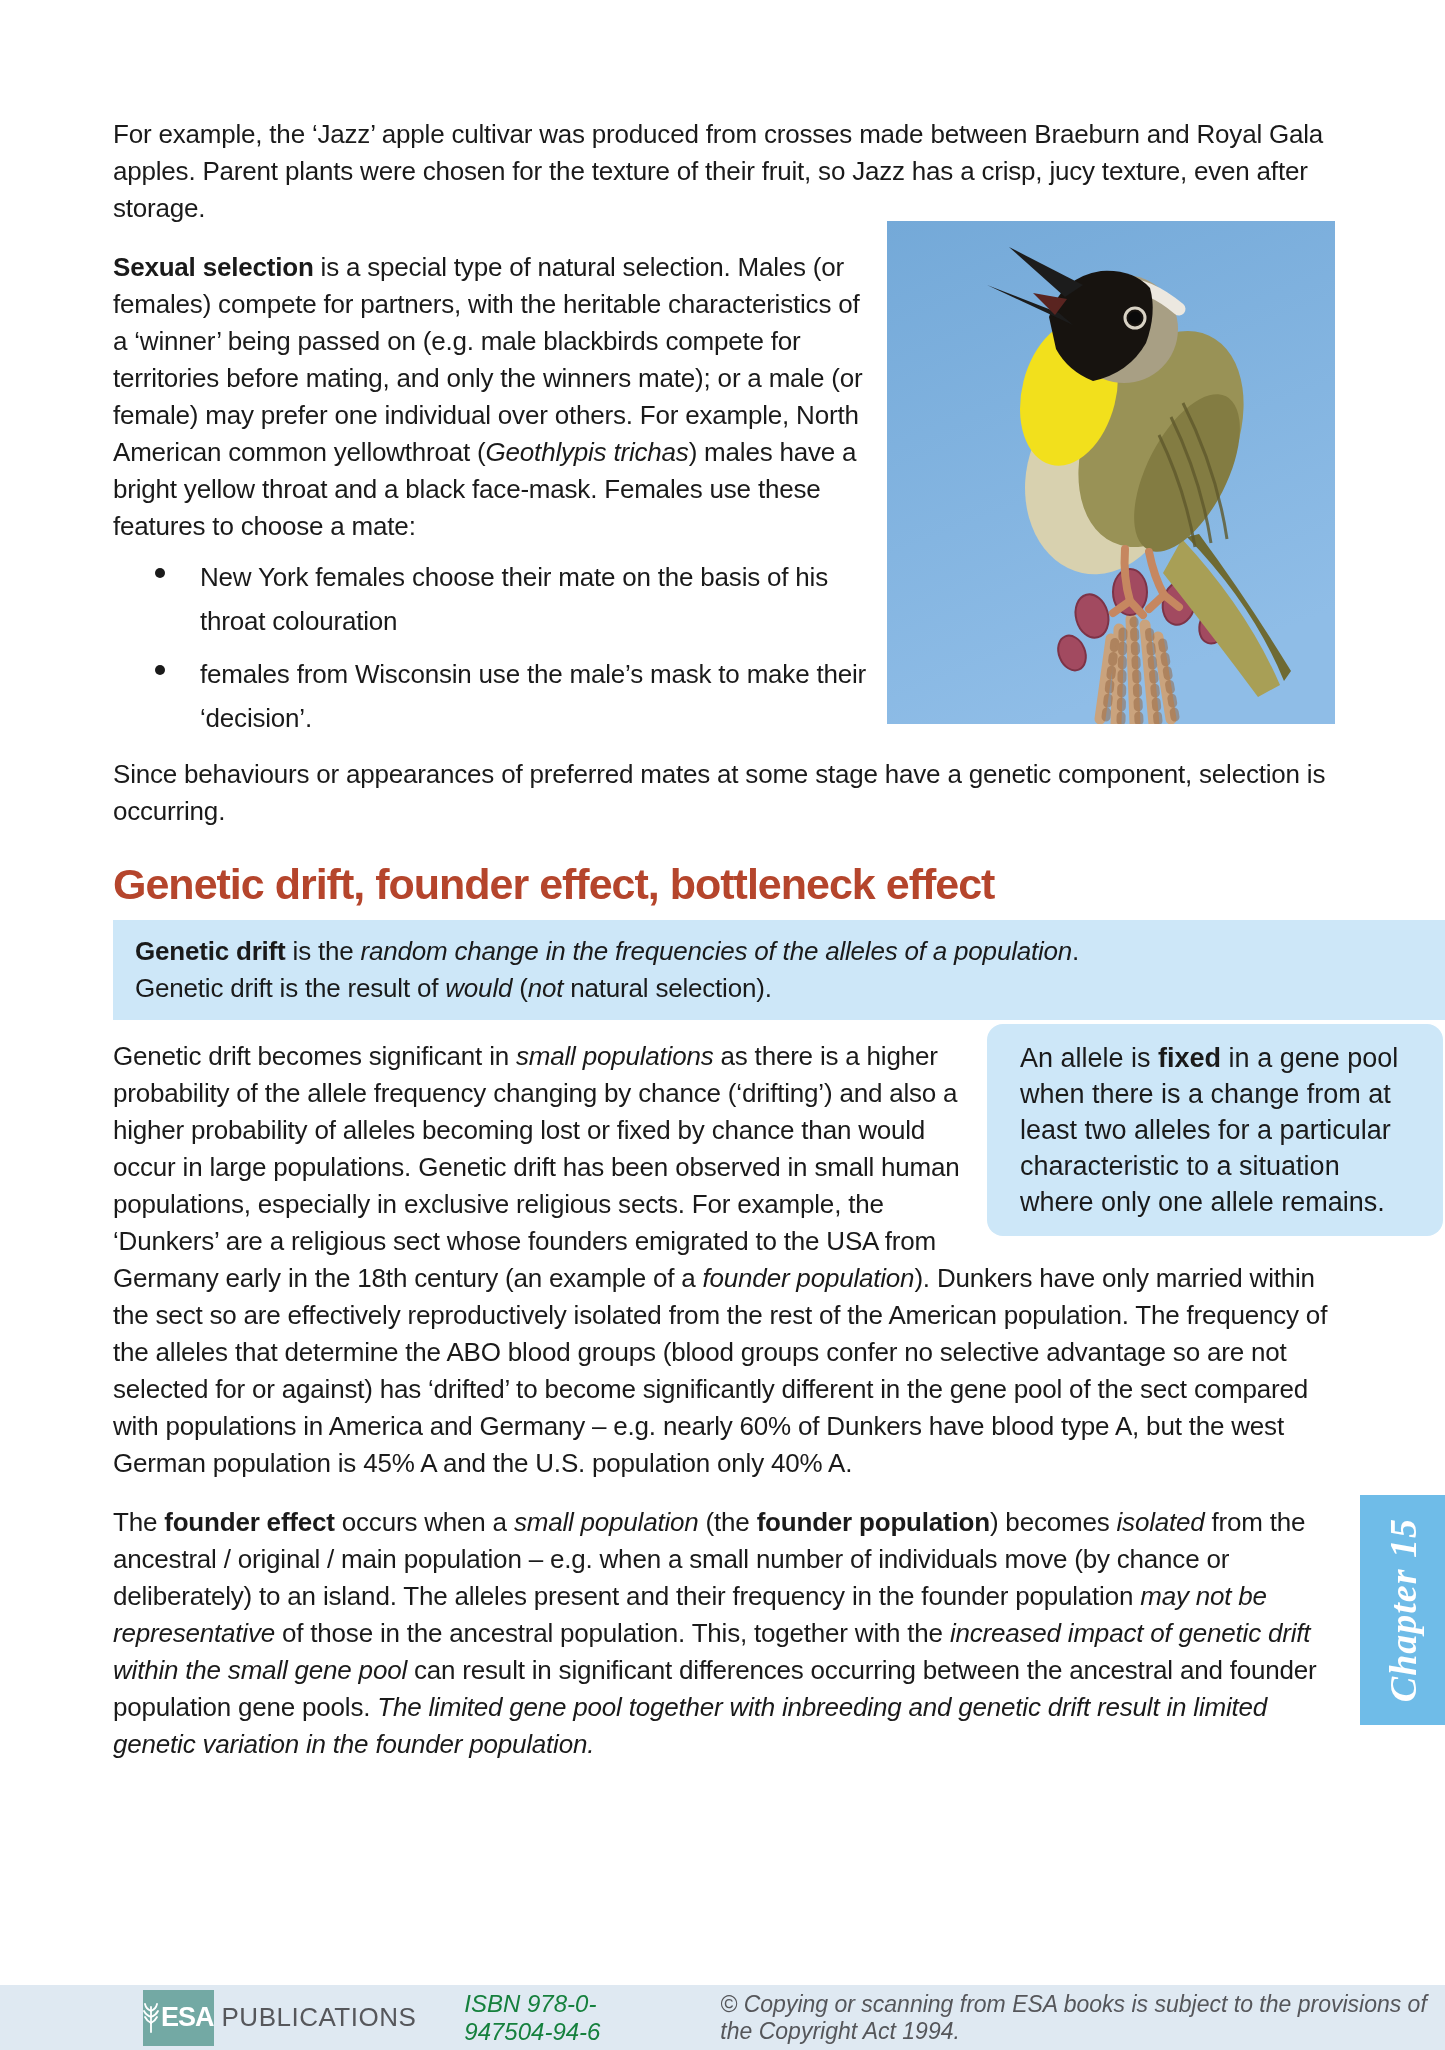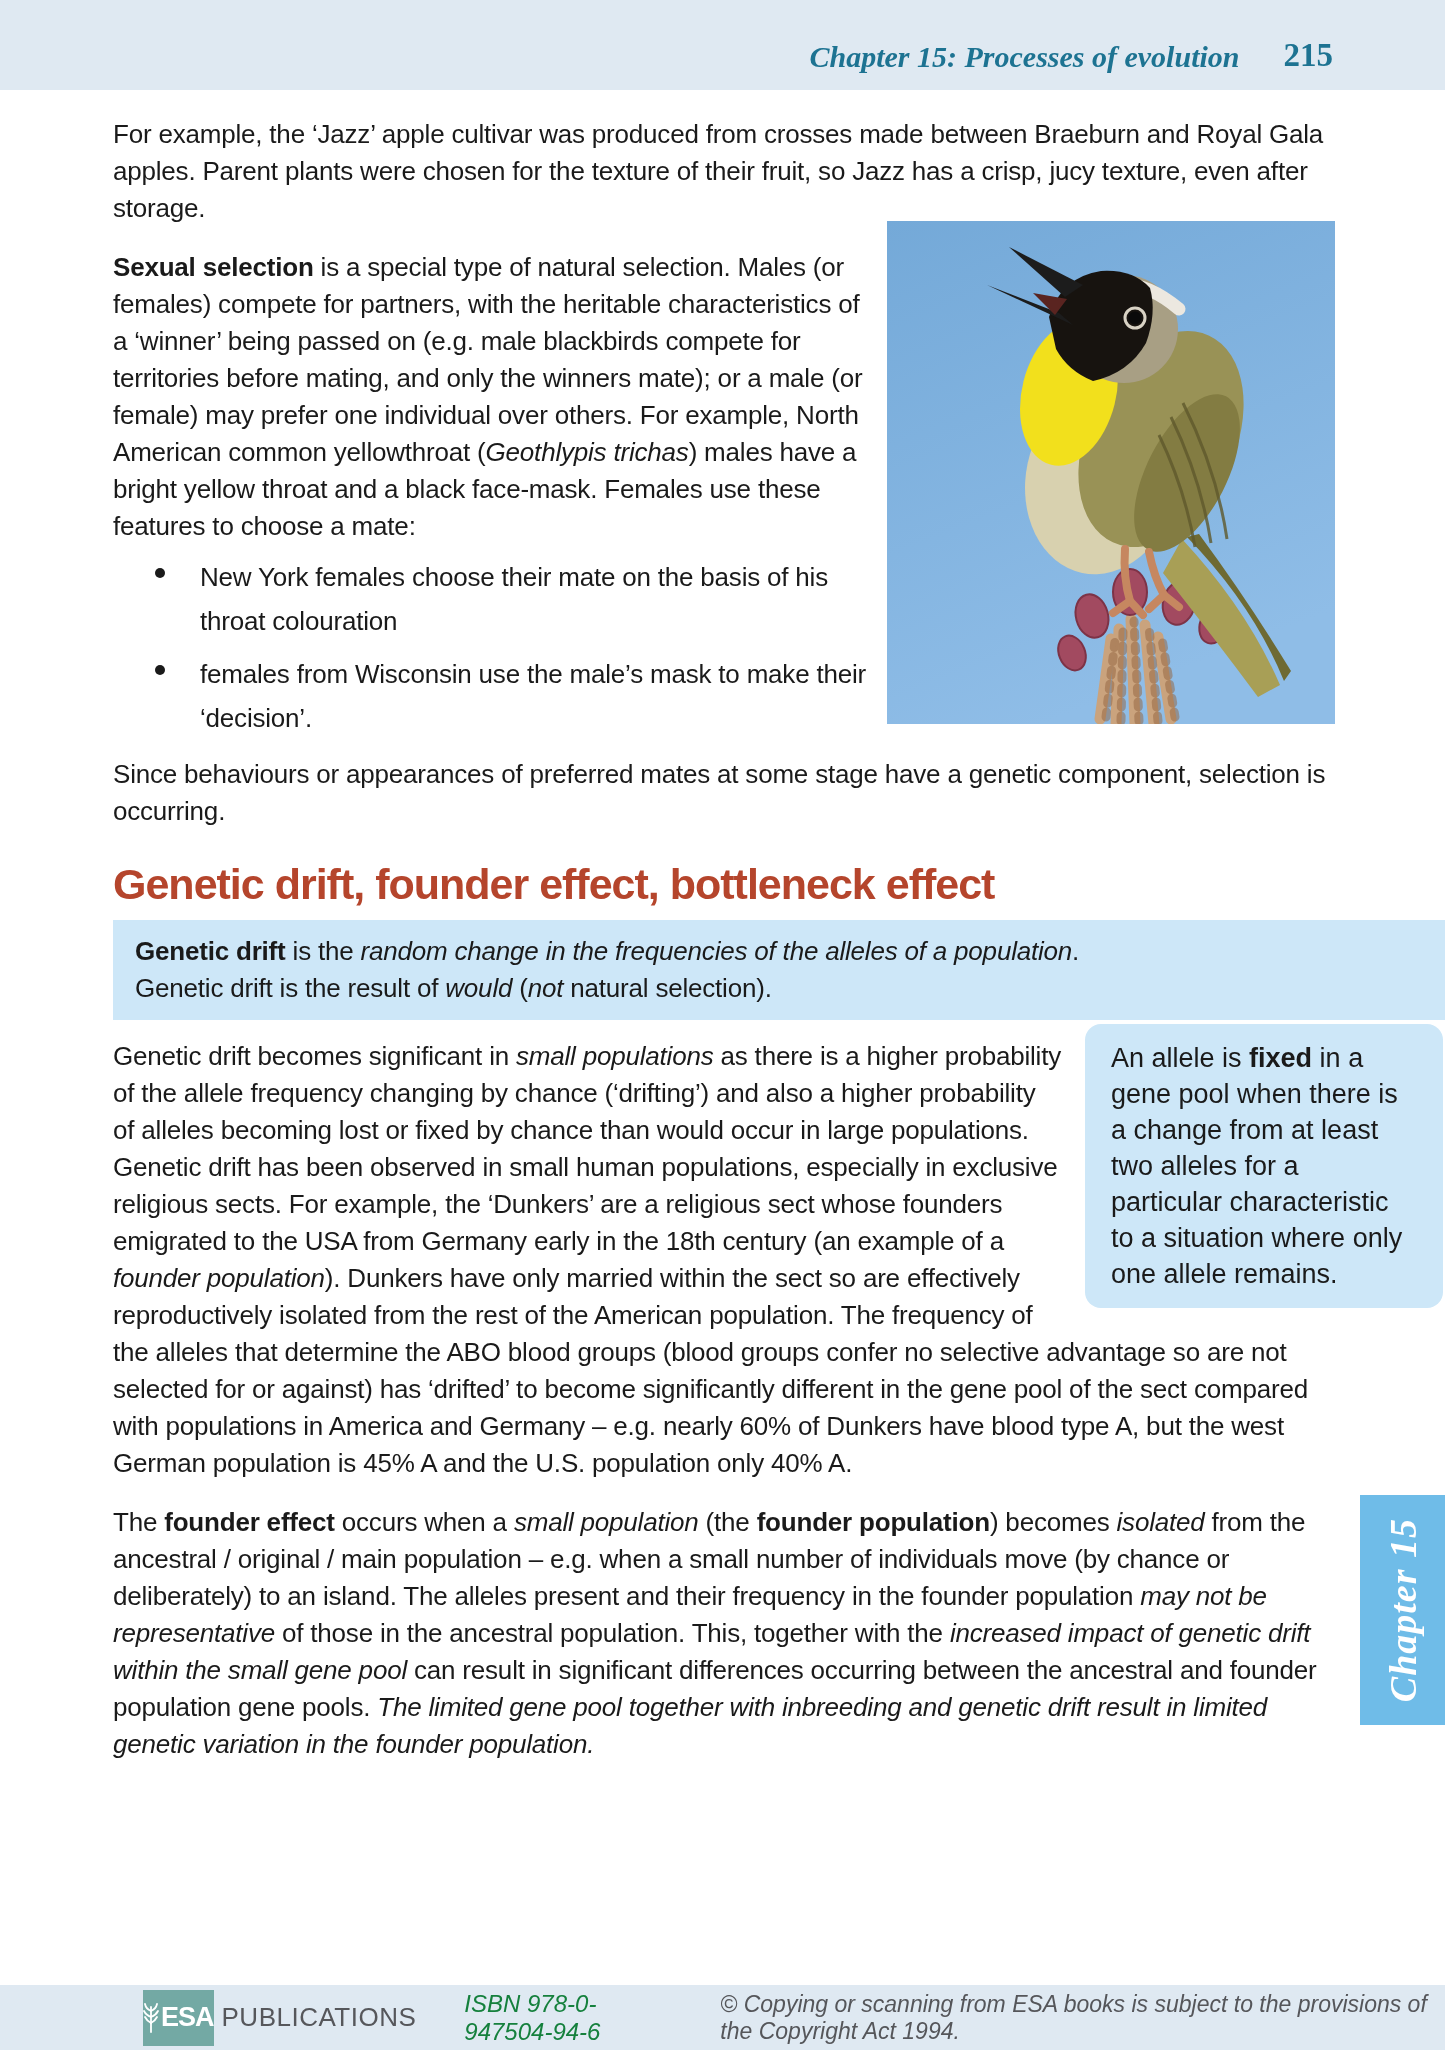--- a/index.html
+++ b/index.html
@@ -54,22 +54,22 @@
     margin-top:30px; font-size:43px; font-weight:bold; letter-spacing:-1px;
     color:#b5452c; line-height:48px;
   }
   
   .def-box {
     margin-top:12px; background:#cde7f8; padding:13px 22px; width:1333px;
     font-size:26px; line-height:37px; letter-spacing:-0.2px;
   }
   
   .note-box {
-    float:right; width:358px; margin:4px -108px 16px 22px;
-    background:#cde7f8; border-radius:16px; padding:16px 26px;
+    float:right; width:456px; margin:4px -108px 16px 22px;
+    background:#cde7f8; border-radius:16px; padding:16px 33px;
     font-size:27px; line-height:36px;
   }
   
   .chapter-tab {
     position:absolute; left:1360px; top:1495px; width:85px; height:230px;
     background:#6fbce8; display:flex; align-items:center; justify-content:center;
   }
   .chapter-tab span {
     writing-mode:vertical-rl; transform:rotate(180deg);
     font-family:"Liberation Serif", serif; font-style:italic; font-weight:bold;
@@ -95,24 +95,20 @@
   }
   .footer-copyright {
     margin-left:52px; font-size:23px; font-style:italic; color:#55565a;
   }
 </style>
 </head>
 <body>
 
 <div class="page">
 
-  <div class="header-band">
-    <span class="header-title">Chapter 15: Processes of evolution</span>
-    <span class="header-pagenum">215</span>
-  </div>
 
   <div class="content">
 
     <div class="para p1"><span>For example,  the ‘Jazz’ apple cultivar was produced from crosses made between Braeburn and Royal Gala apples. Parent plants were chosen for the texture of their fruit, so Jazz has a crisp, jucy texture, even after storage.</span></div>
 
     <div class="figure">
       <svg viewBox="0 0 448 503">
         <defs>
           <linearGradient id="sky" x1="0" y1="0" x2="0.35" y2="1">
             <stop offset="0" stop-color="#74a9d8"></stop>

